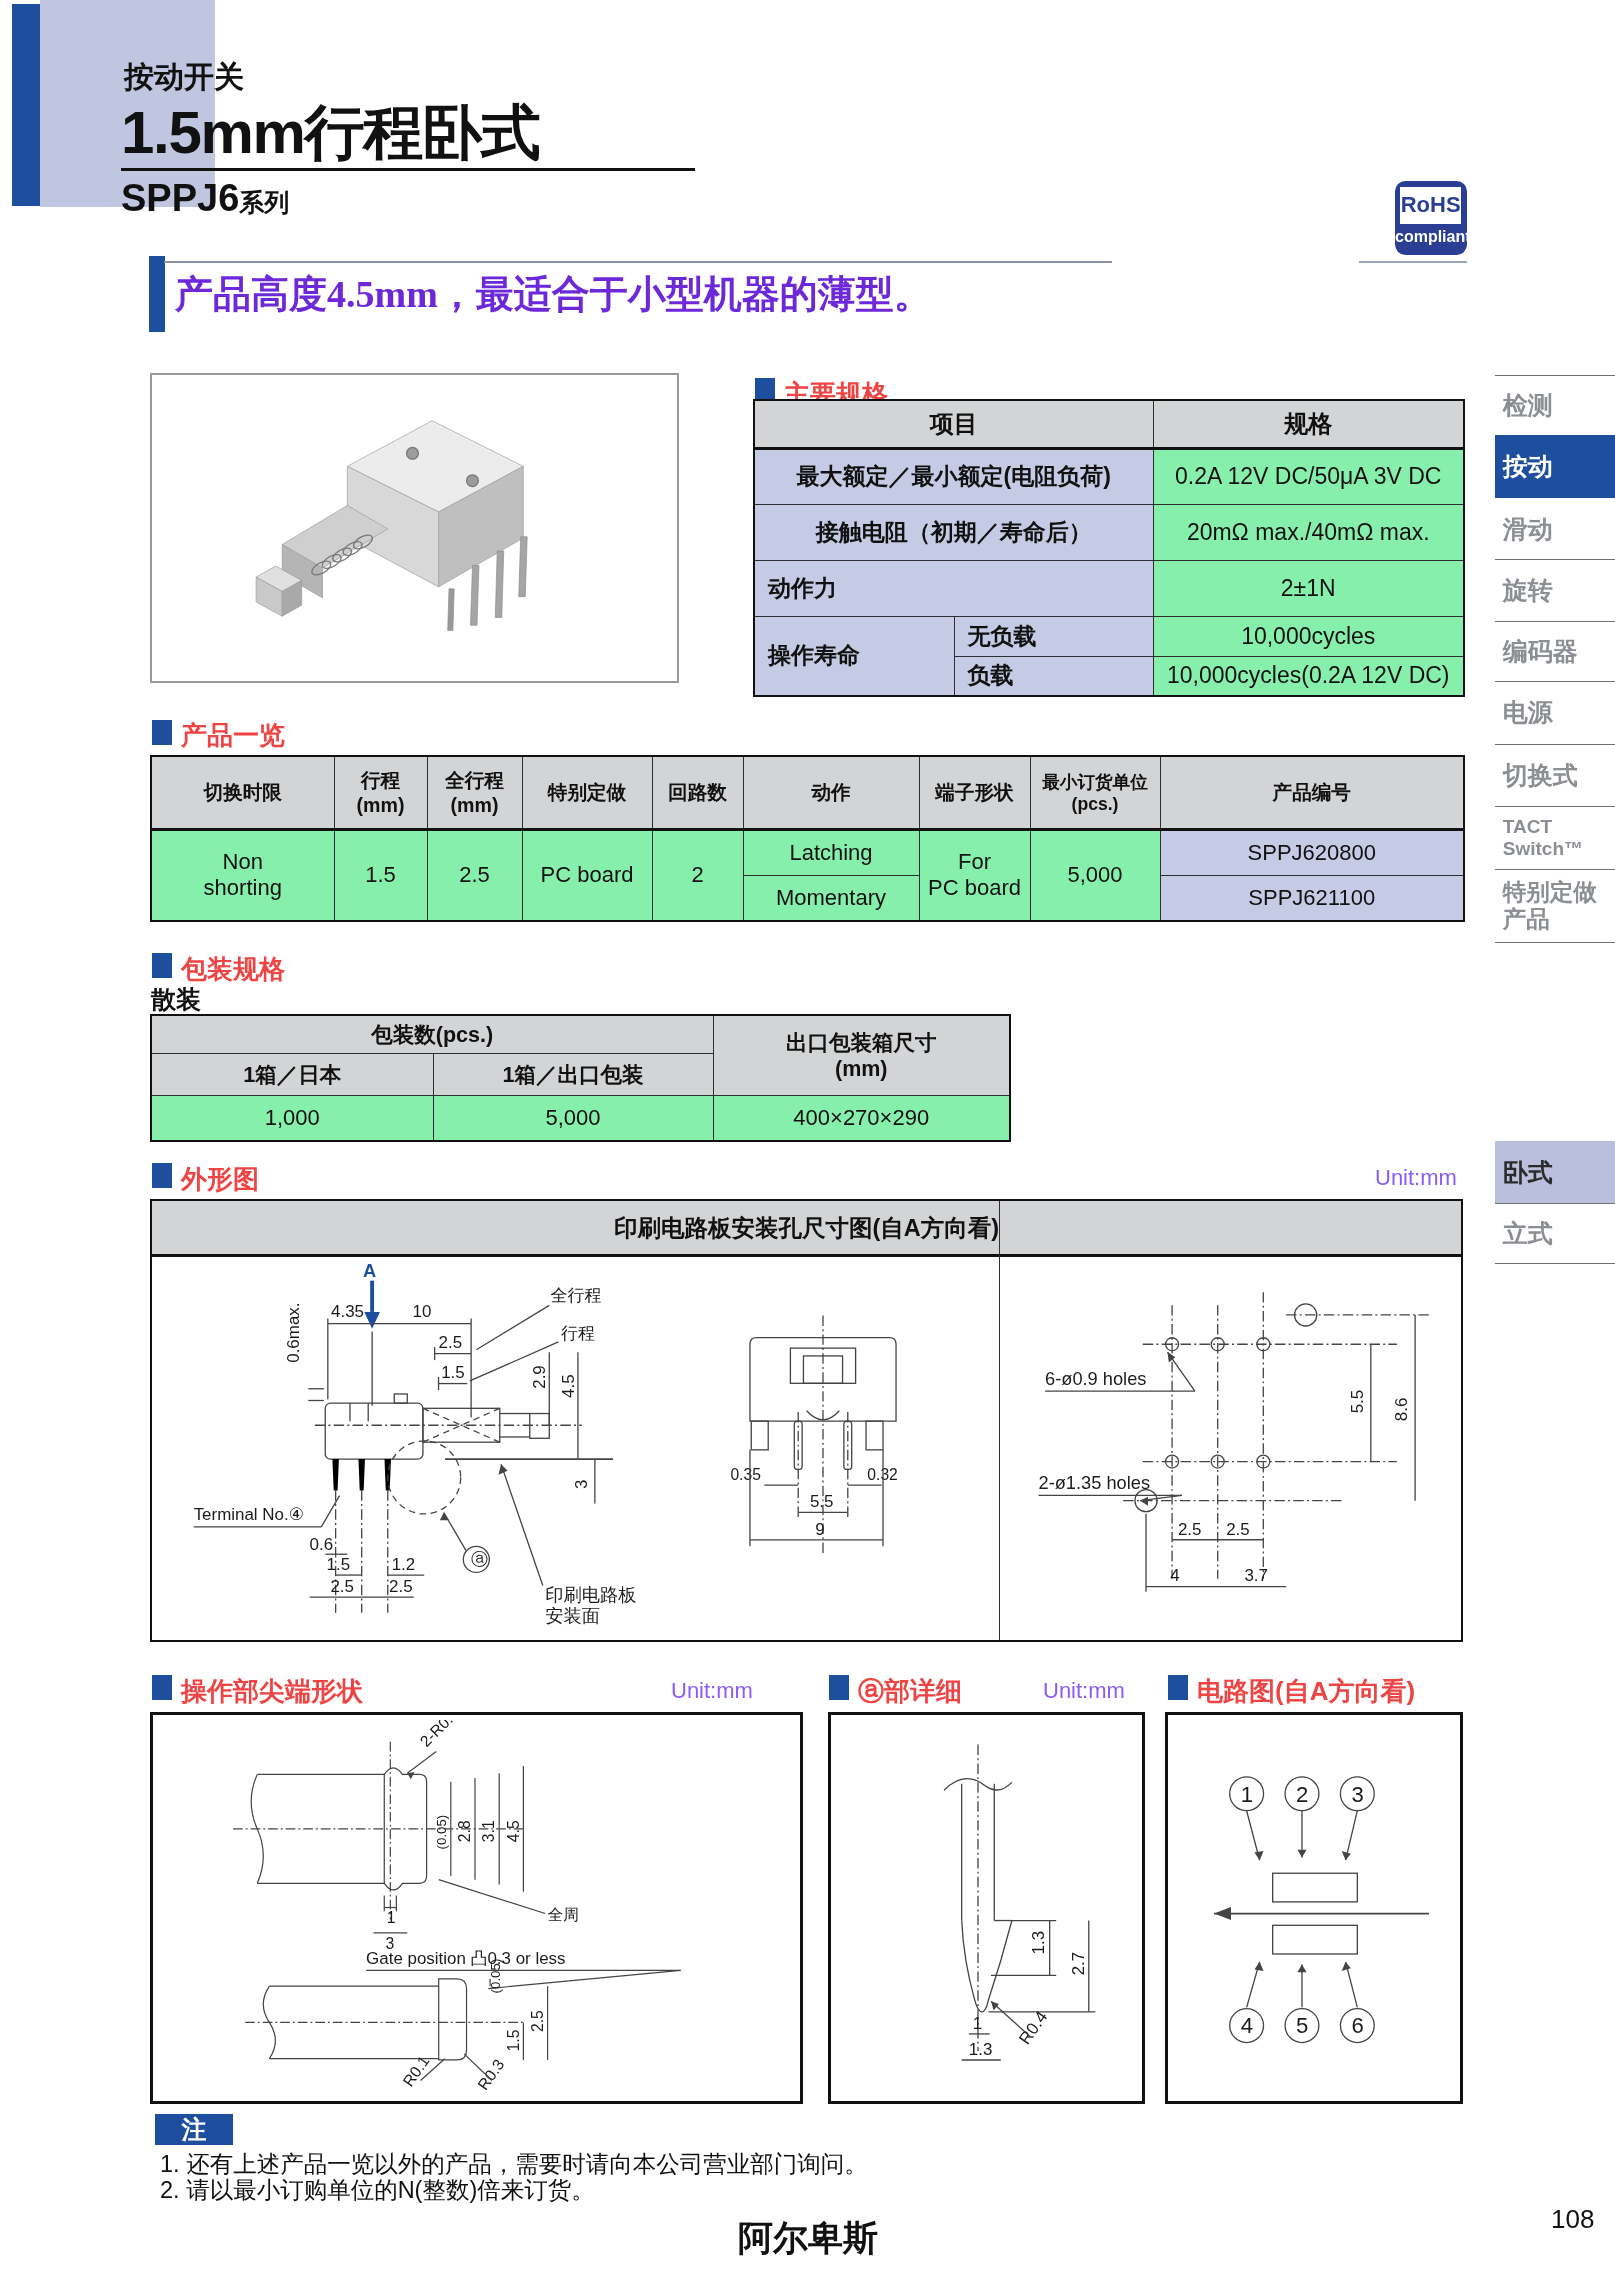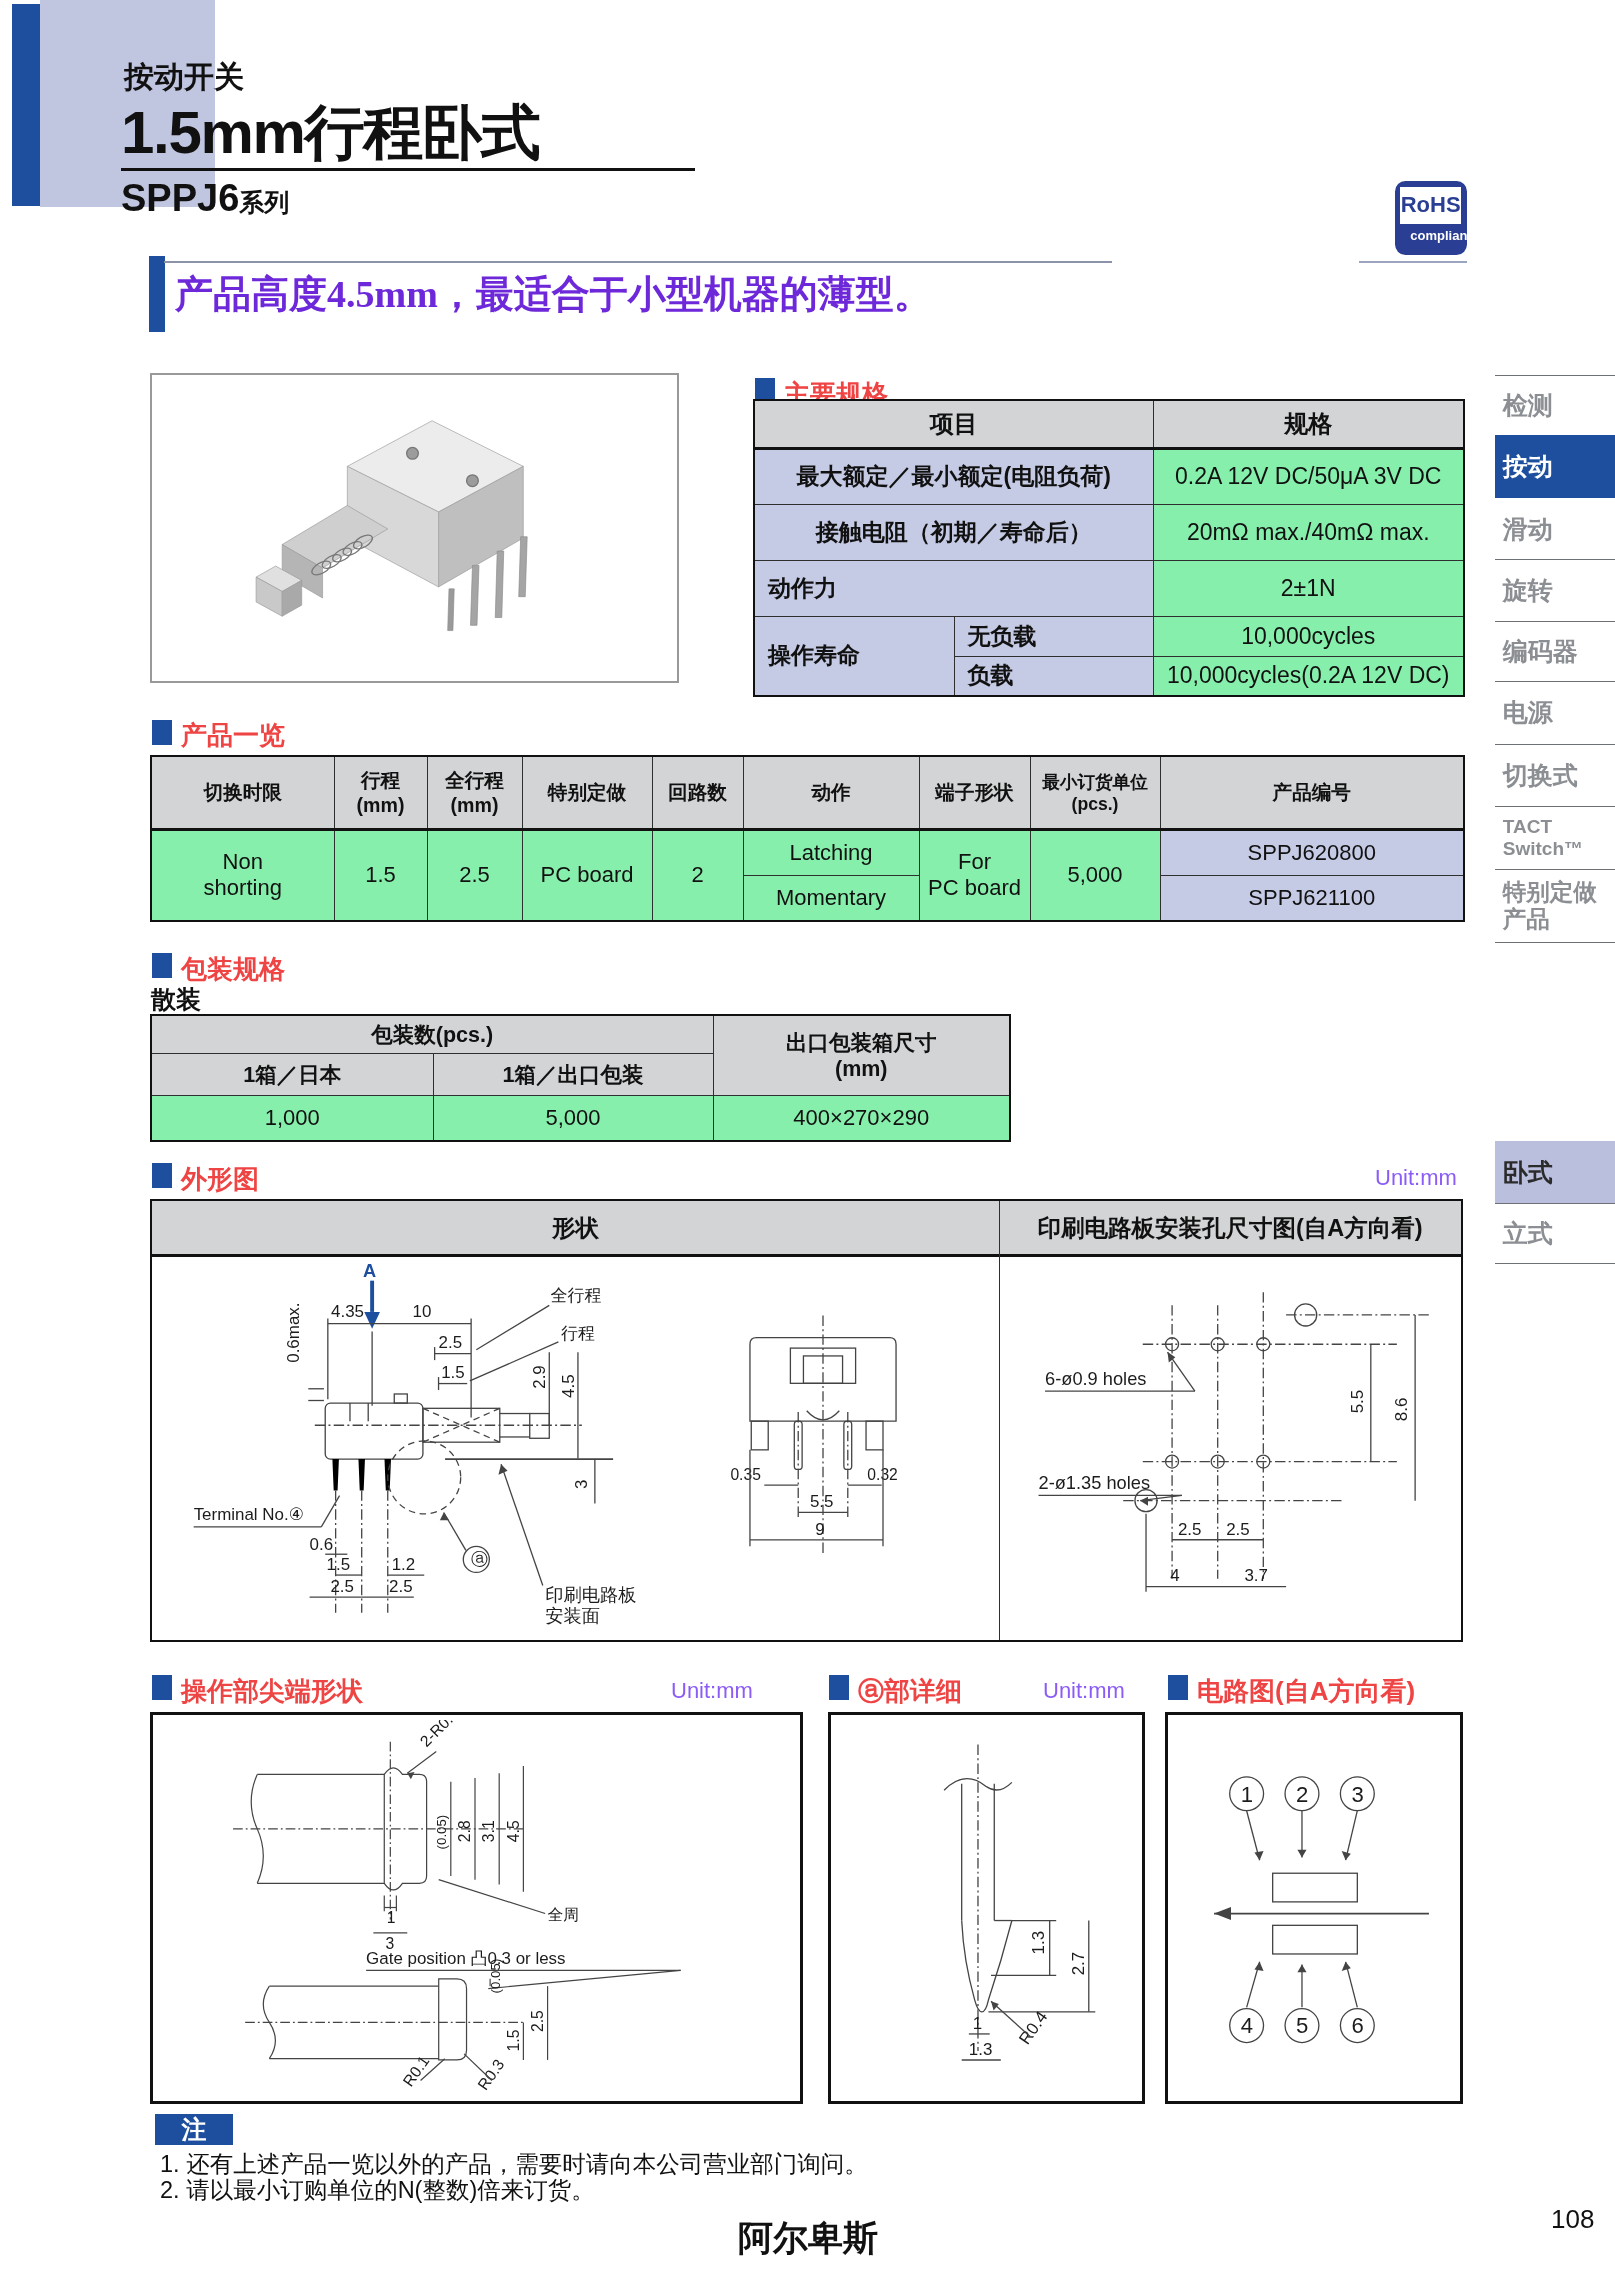--- a/index.html
+++ b/index.html
@@ -44,22 +44,22 @@
   <div class="abs" style="left:124px;top:57px;font-size:30px;font-weight:bold;">按动开关</div>
   <div class="abs" style="left:121px;top:93px;font-size:60px;font-weight:bold;letter-spacing:-1.3px;">1.5mm行程卧式</div>
   <div class="abs" style="left:121px;top:168px;width:574px;height:3.3px;background:#111;"></div>
   <div class="abs" style="left:121px;top:177px;">
     <span style="font-size:38px;font-weight:bold;">SPPJ6</span><span style="font-size:25px;font-weight:bold;">系列</span>
   </div>
 
   <div class="abs" style="left:1395px;top:181px;width:72px;height:74px;background:#2a3f94;border-radius:10.4px;">
     <div style="position:absolute;left:5.2px;top:5.9px;width:61px;height:37px;background:#fff;color:#2a3f94;
                 font-size:22px;font-weight:bold;display:flex;align-items:center;justify-content:center;">RoHS</div>
-    <div style="position:absolute;left:0;top:47px;width:92px;text-align:center;color:#fff;
-                font-size:13px;font-weight:bold;">compliant</div>
+    <div style="position:absolute;left:0;top:47px;width:92px;text-align:left;color:#fff;
+                font-size:16px;font-weight:bold;">compliant</div>
   </div>
   <div class="abs" style="left:1359px;top:261px;width:108px;height:2px;background:#9ba5c0;"></div>
 
   <div class="abs" style="left:149px;top:256px;width:15.6px;height:76px;background:#1d4f9e;"></div>
   <div class="abs" style="left:164px;top:261px;width:948px;height:2px;background:#8a93a8;"></div>
   <div class="abs" style="left:175px;top:269px;font-size:38px;font-weight:bold;color:#6d28d9;
               font-family:'Liberation Serif','DejaVu Serif',serif;">产品高度4.5mm，最适合于小型机器的薄型。</div>
 
   <div class="abs" style="left:150px;top:373px;width:525px;height:306px;border:2px solid #999;background:#fff;">
     <svg class="draw" width="391" height="248" viewBox="0 0 600 380" style="position:absolute;left:65px;top:26px;">
@@ -242,22 +242,20 @@
   </tbody>
     </table>
 
   <div class="blue-sq" style="left:152px;top:1163px;"></div>
   <div class="sec-title" style="left:181px;top:1162px;">外形图</div>
   <div class="unit" style="left:1375px;top:1165px;">Unit:mm</div>
 
   <div class="abs" style="left:150px;top:1199px;width:1313px;height:443px;border:2.6px solid #111;box-sizing:border-box;">
     <div style="position:absolute;left:0;top:0;width:100%;height:56px;background:#d3d4d6;
                 border-bottom:3.3px solid #111;box-sizing:border-box;display:flex;">
-      <div style="width:847px;display:flex;align-items:center;justify-content:center;
-                  font-size:23.5px;font-weight:bold;">形状</div>
       <div style="flex:1;display:flex;align-items:center;justify-content:center;
                   font-size:23.5px;font-weight:bold;">印刷电路板安装孔尺寸图(自A方向看)</div>
     </div>
     <div style="position:absolute;left:847px;top:0;width:1.3px;height:100%;background:#2f2f2f;"></div>
 
     <svg class="draw" width="495" height="378" viewBox="0 0 760 580" style="position:absolute;left:13px;top:60px;">
       <text x="304" y="24" style="fill:#1d4f9e;font-weight:bold;font-size:28px;">A</text>
       <line x1="318" y1="30" x2="318" y2="78" style="stroke:#1d4f9e;stroke-width:6;"></line>
       <polygon points="306,78 330,78 318,104" style="fill:#1d4f9e;stroke:none;"></polygon>
       <line x1="250" y1="88" x2="250" y2="212"></line>

